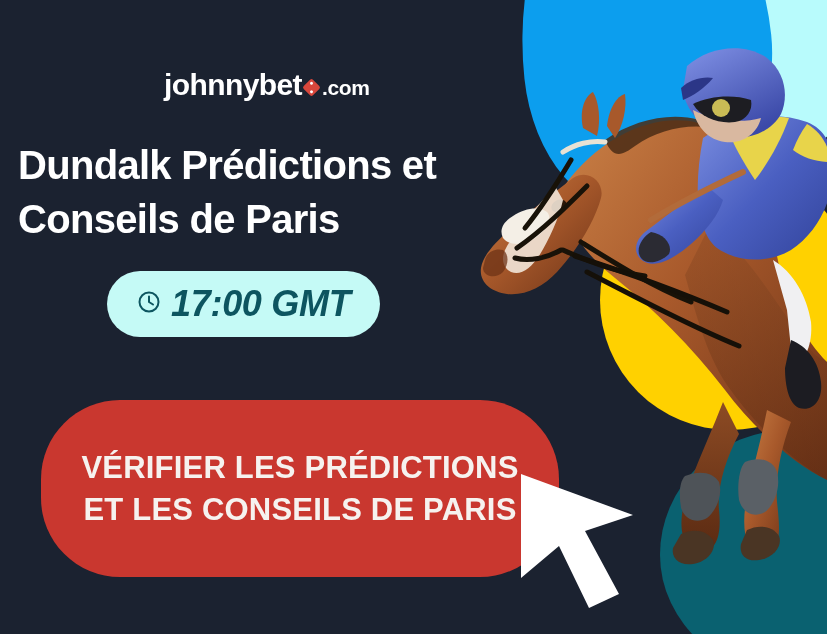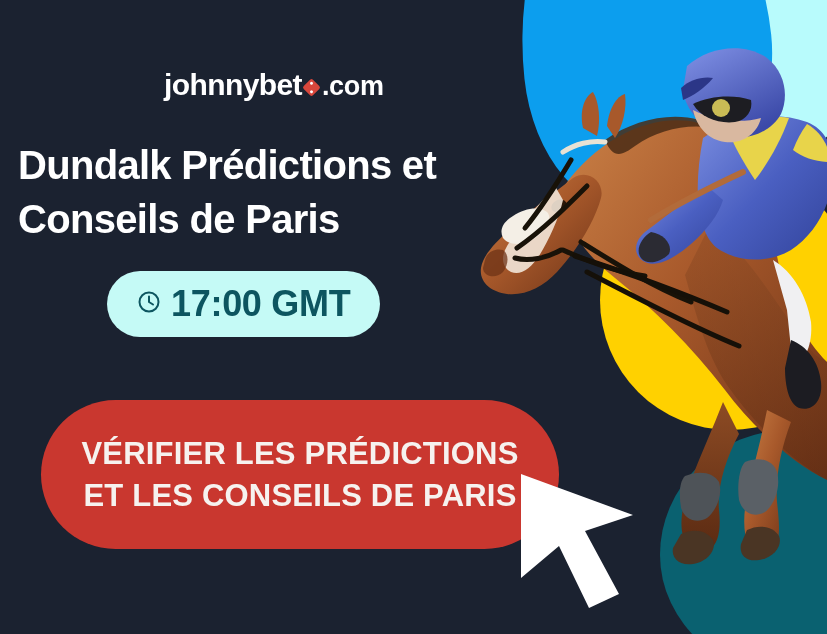--- a/index.html
+++ b/index.html
@@ -106,21 +106,21 @@
     position: absolute;
     width: 3px;
     height: 3px;
     background: #ffffff;
     border-radius: 50%;
   }
   #logo-dice::before { left: 2px;  top: 2px; }
   #logo-dice::after  { right: 2px; bottom: 2px; }
   #logo-tld {
     color: #ffffff;
-    font-size: 27px;
+    font-size: 21px;
     font-weight: bold;
     letter-spacing: -0.3px;
   }
 
   #headline {
     position: absolute;
     left: 14px;
     top: 134px;
     width: 470px;
     margin: 4px;
@@ -136,36 +136,37 @@
     left: 107px;
     top: 271px;
     display: flex;
     align-items: center;
     gap: 10px;
     height: 66px;
     padding: 0 30px;
     background: #c5faf6;
     border-radius: 33px;
     box-sizing: border-box;
+    font-style: italic;
   }
   #clock-icon { flex: none; width: 24px; height: 24px; }
   #time-label {
     color: #0d5560;
     font-size: 36px;
     font-weight: bold;
     letter-spacing: -0.3px;
     white-space: nowrap;
   }
 
   #cta-button {
     position: absolute;
     left: 41px;
     top: 400px;
     width: 518px;
-    height: 149px;
+    height: 177px;
     background: #c9372f;
     border: none;
     border-radius: 79px;
     color: #f6f2ef;
     font-family: "Liberation Sans", sans-serif;
     font-size: 31px;
     font-weight: bold;
     line-height: 42px;
     letter-spacing: 0.2px;
     text-align: center;

